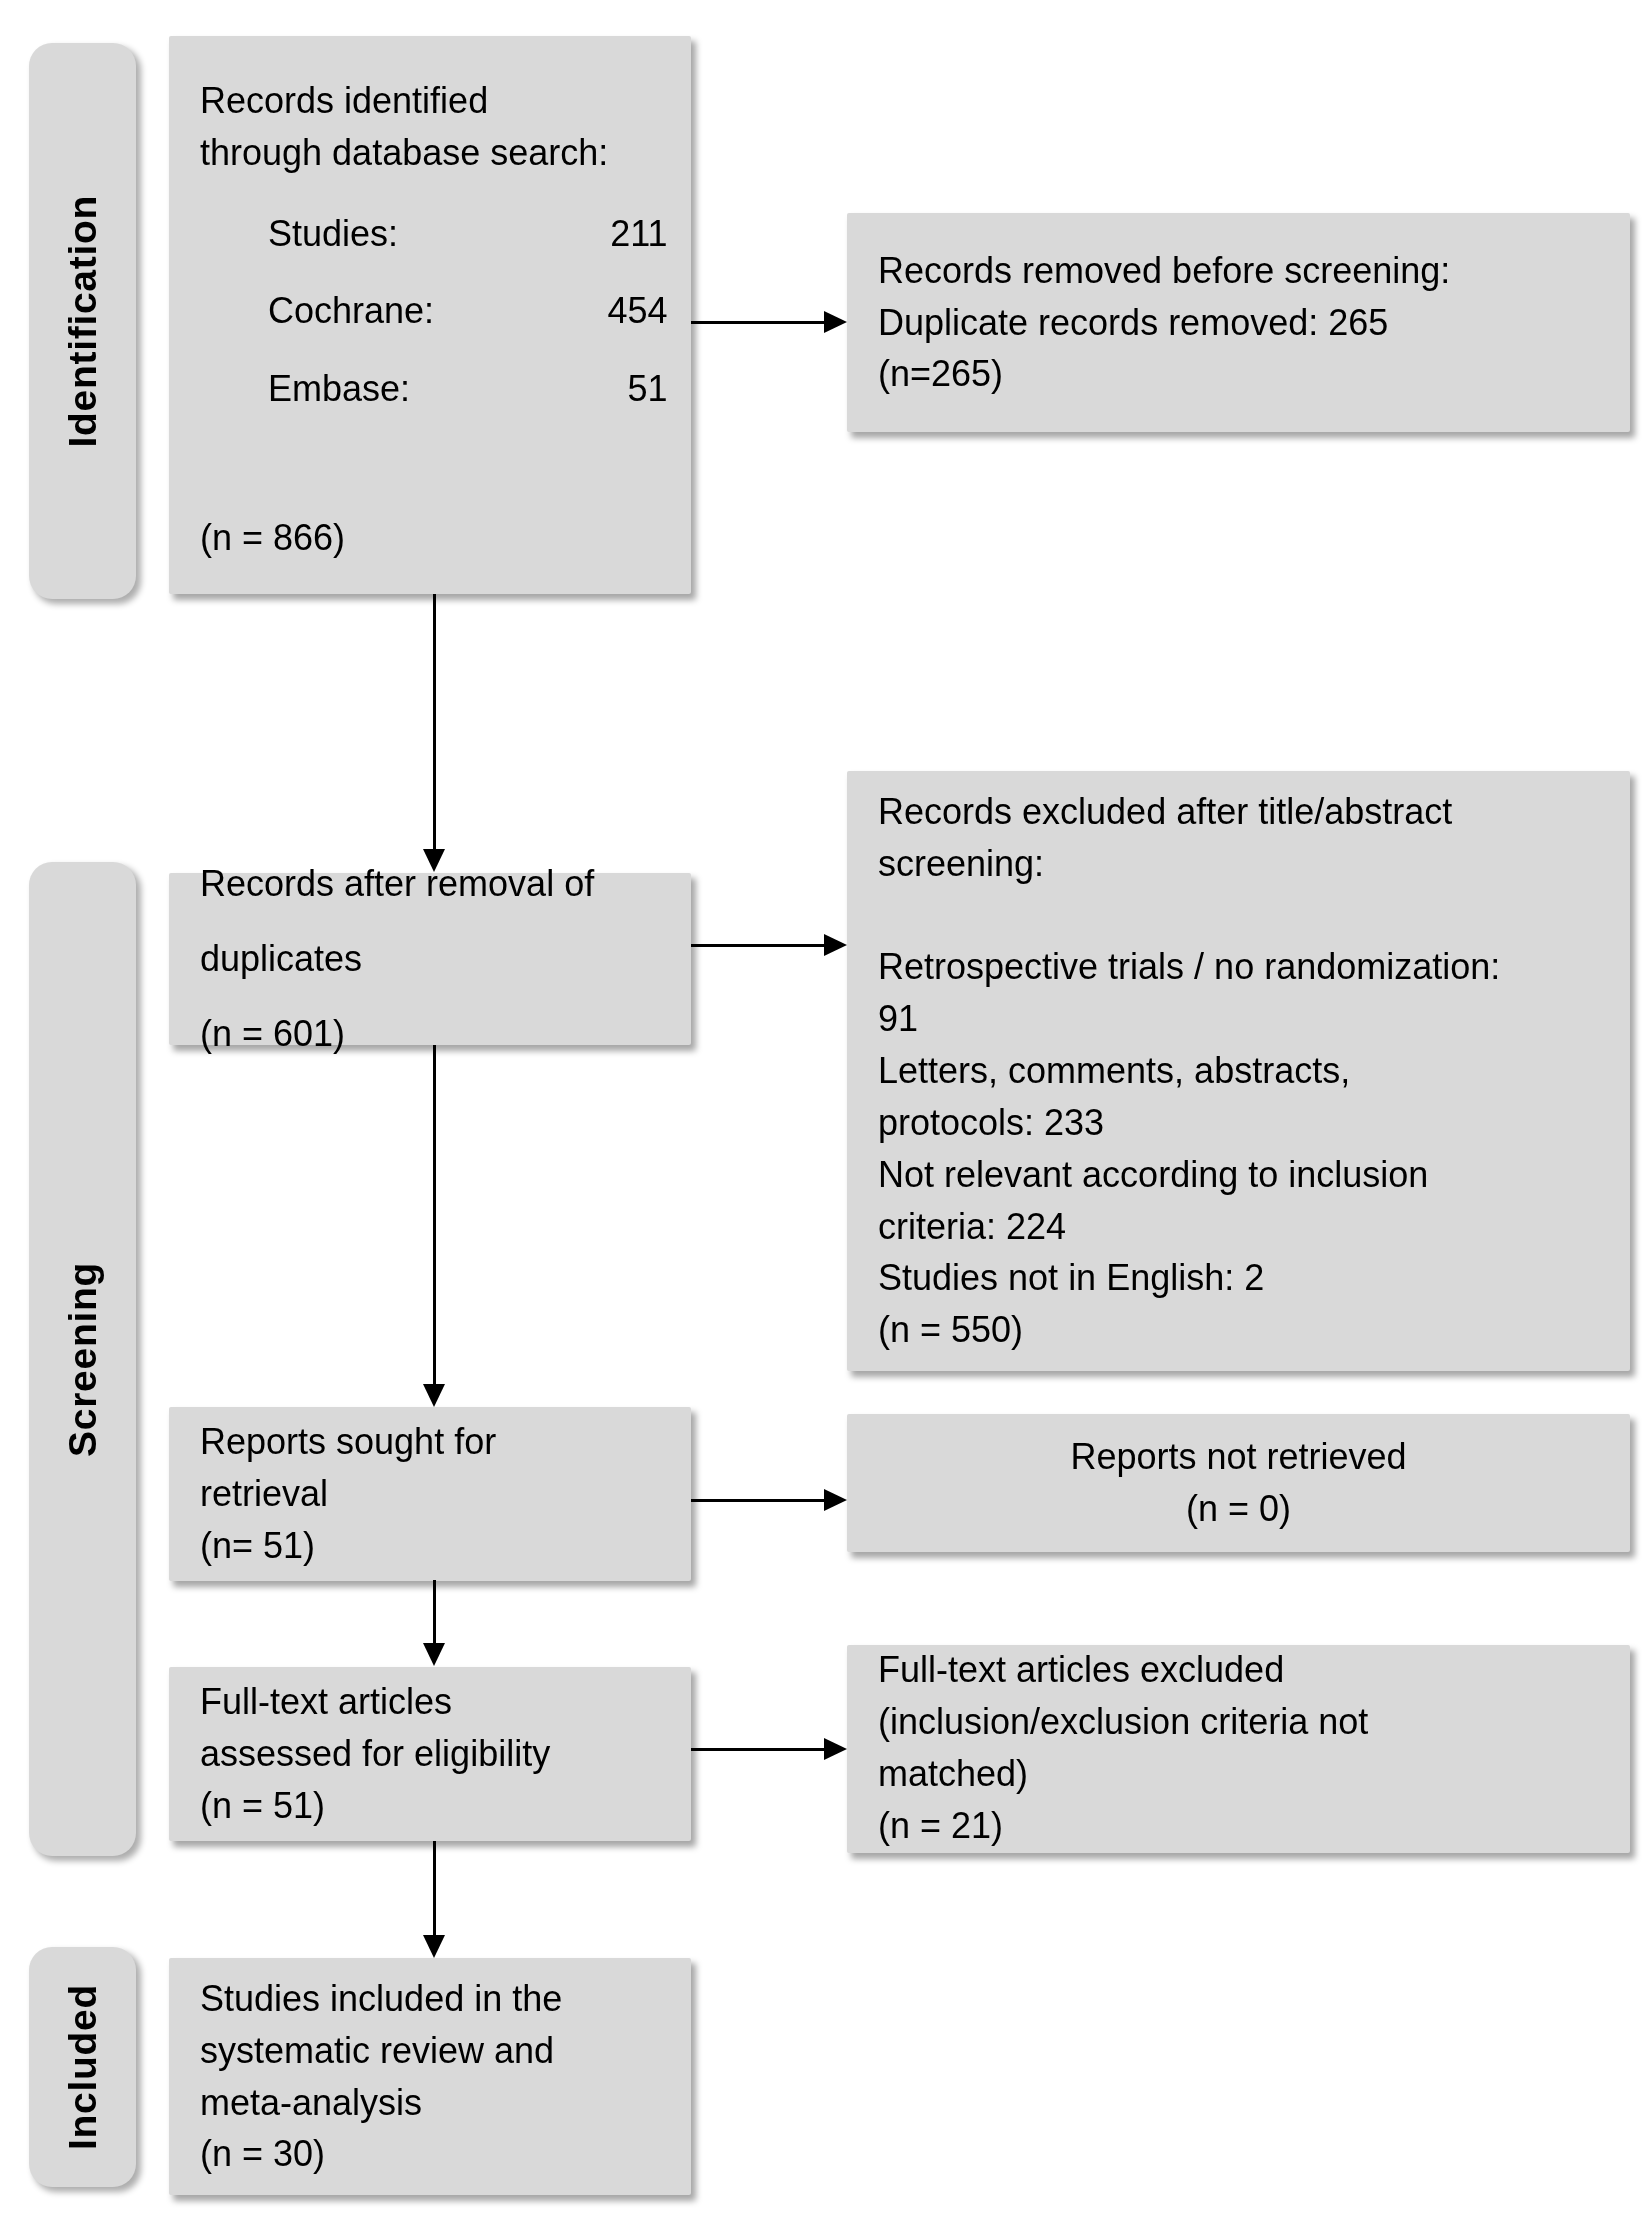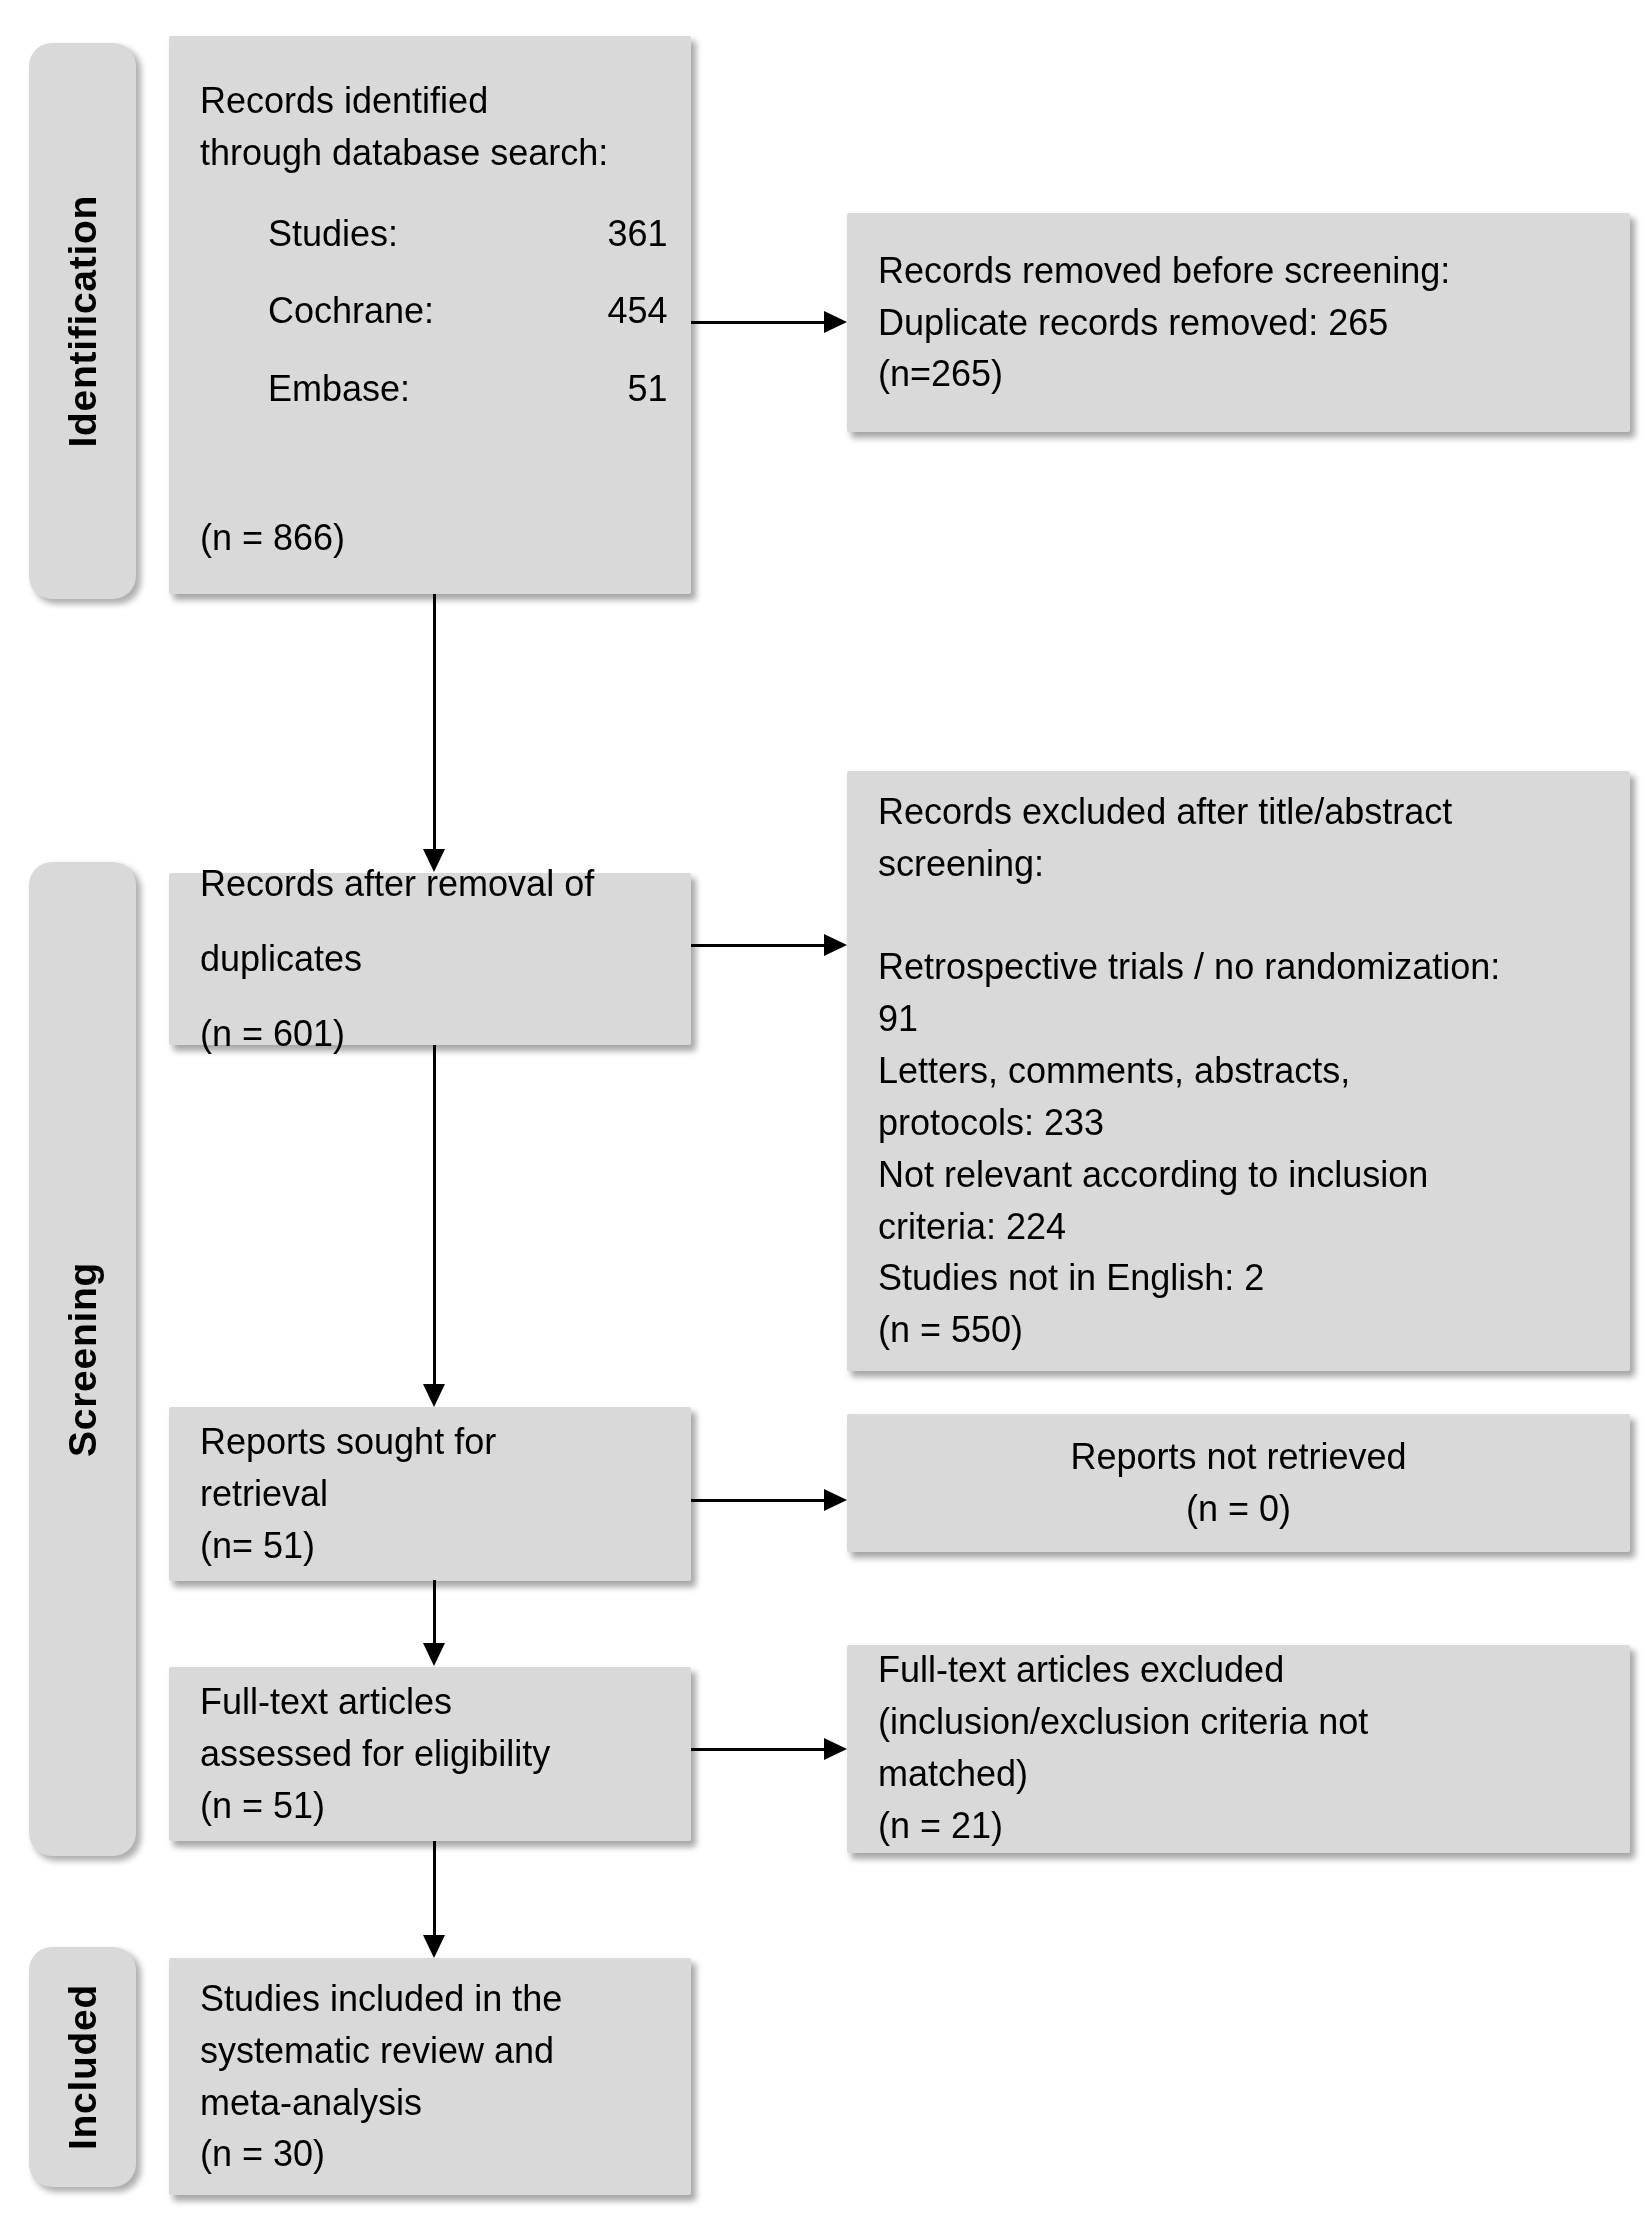--- a/index.html
+++ b/index.html
@@ -124,21 +124,21 @@
   <div class="band band-included">
     <span class="vlabel">Included</span>
   </div>
 
   <div class="box b1">
     <div class="bline">Records identified</div>
     <div class="bline">through database search:</div>
     <div class="src-rows">
       <div class="src-row">
         <span>Studies:</span>
-        <span>361</span>
+        <span>211</span>
       </div>
       <div class="src-row">
         <span>Cochrane:</span>
         <span>454</span>
       </div>
       <div class="src-row">
         <span>Embase:</span>
         <span>51</span>
       </div>
     </div>

